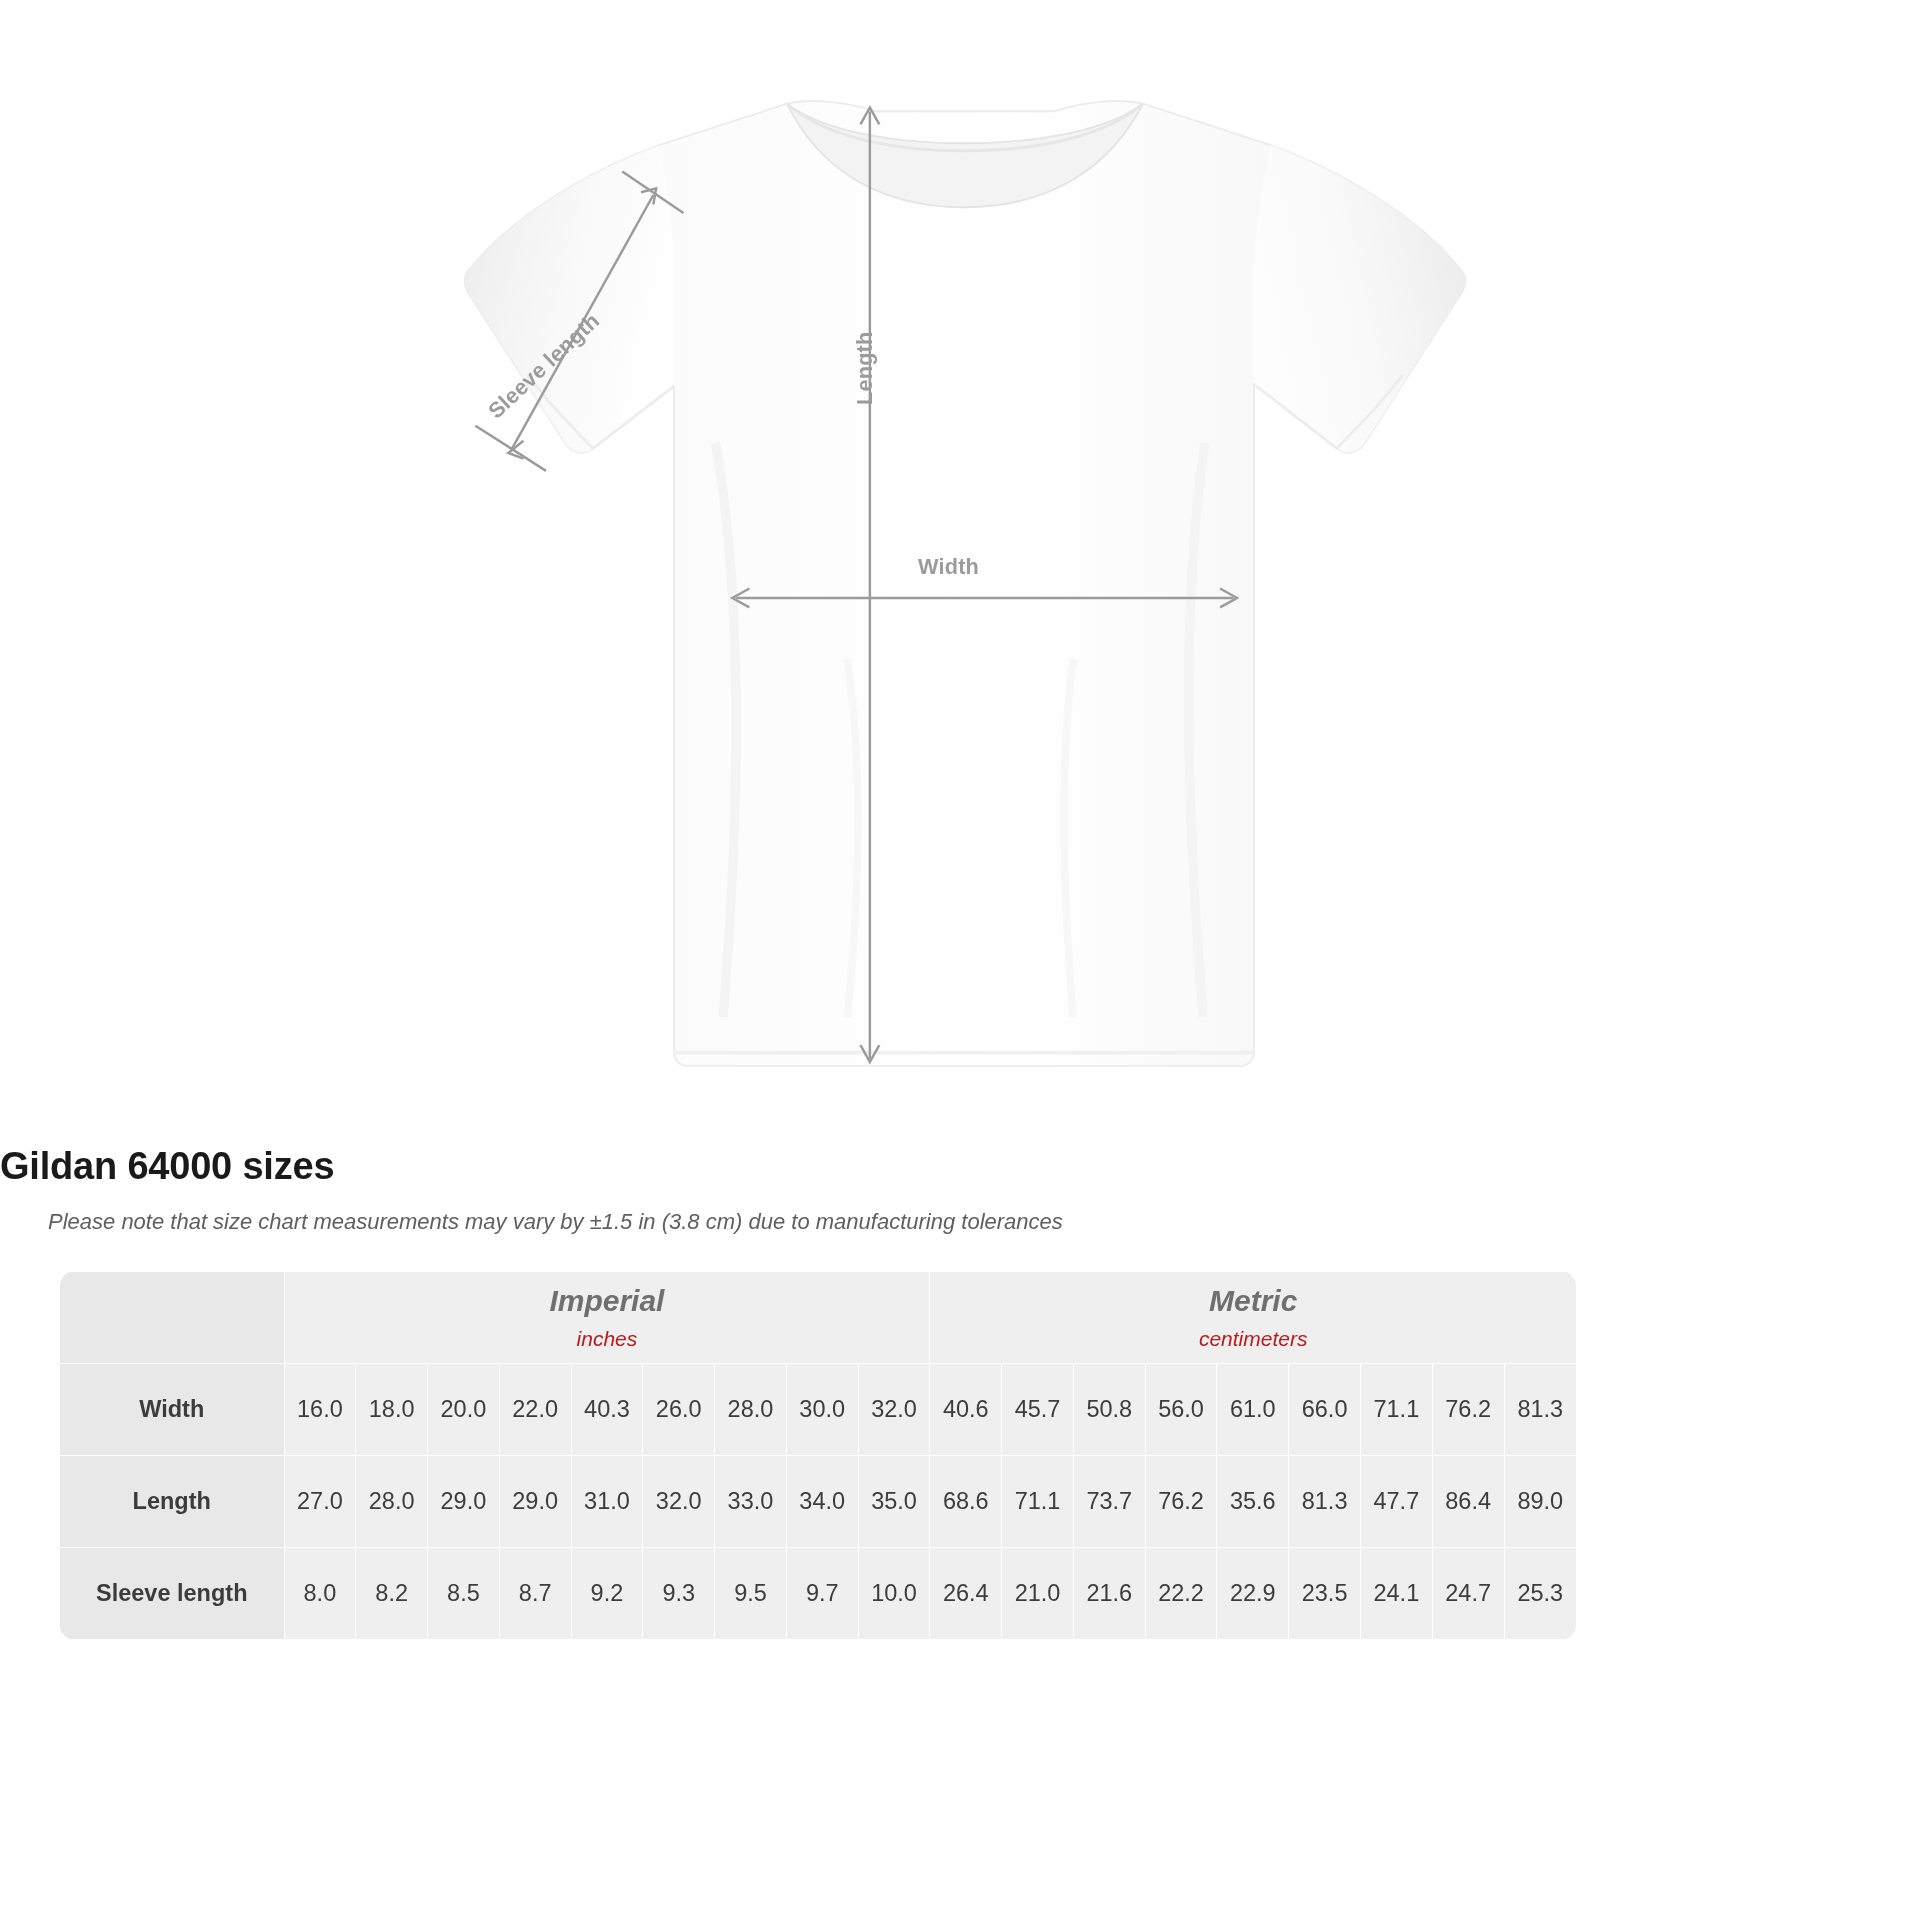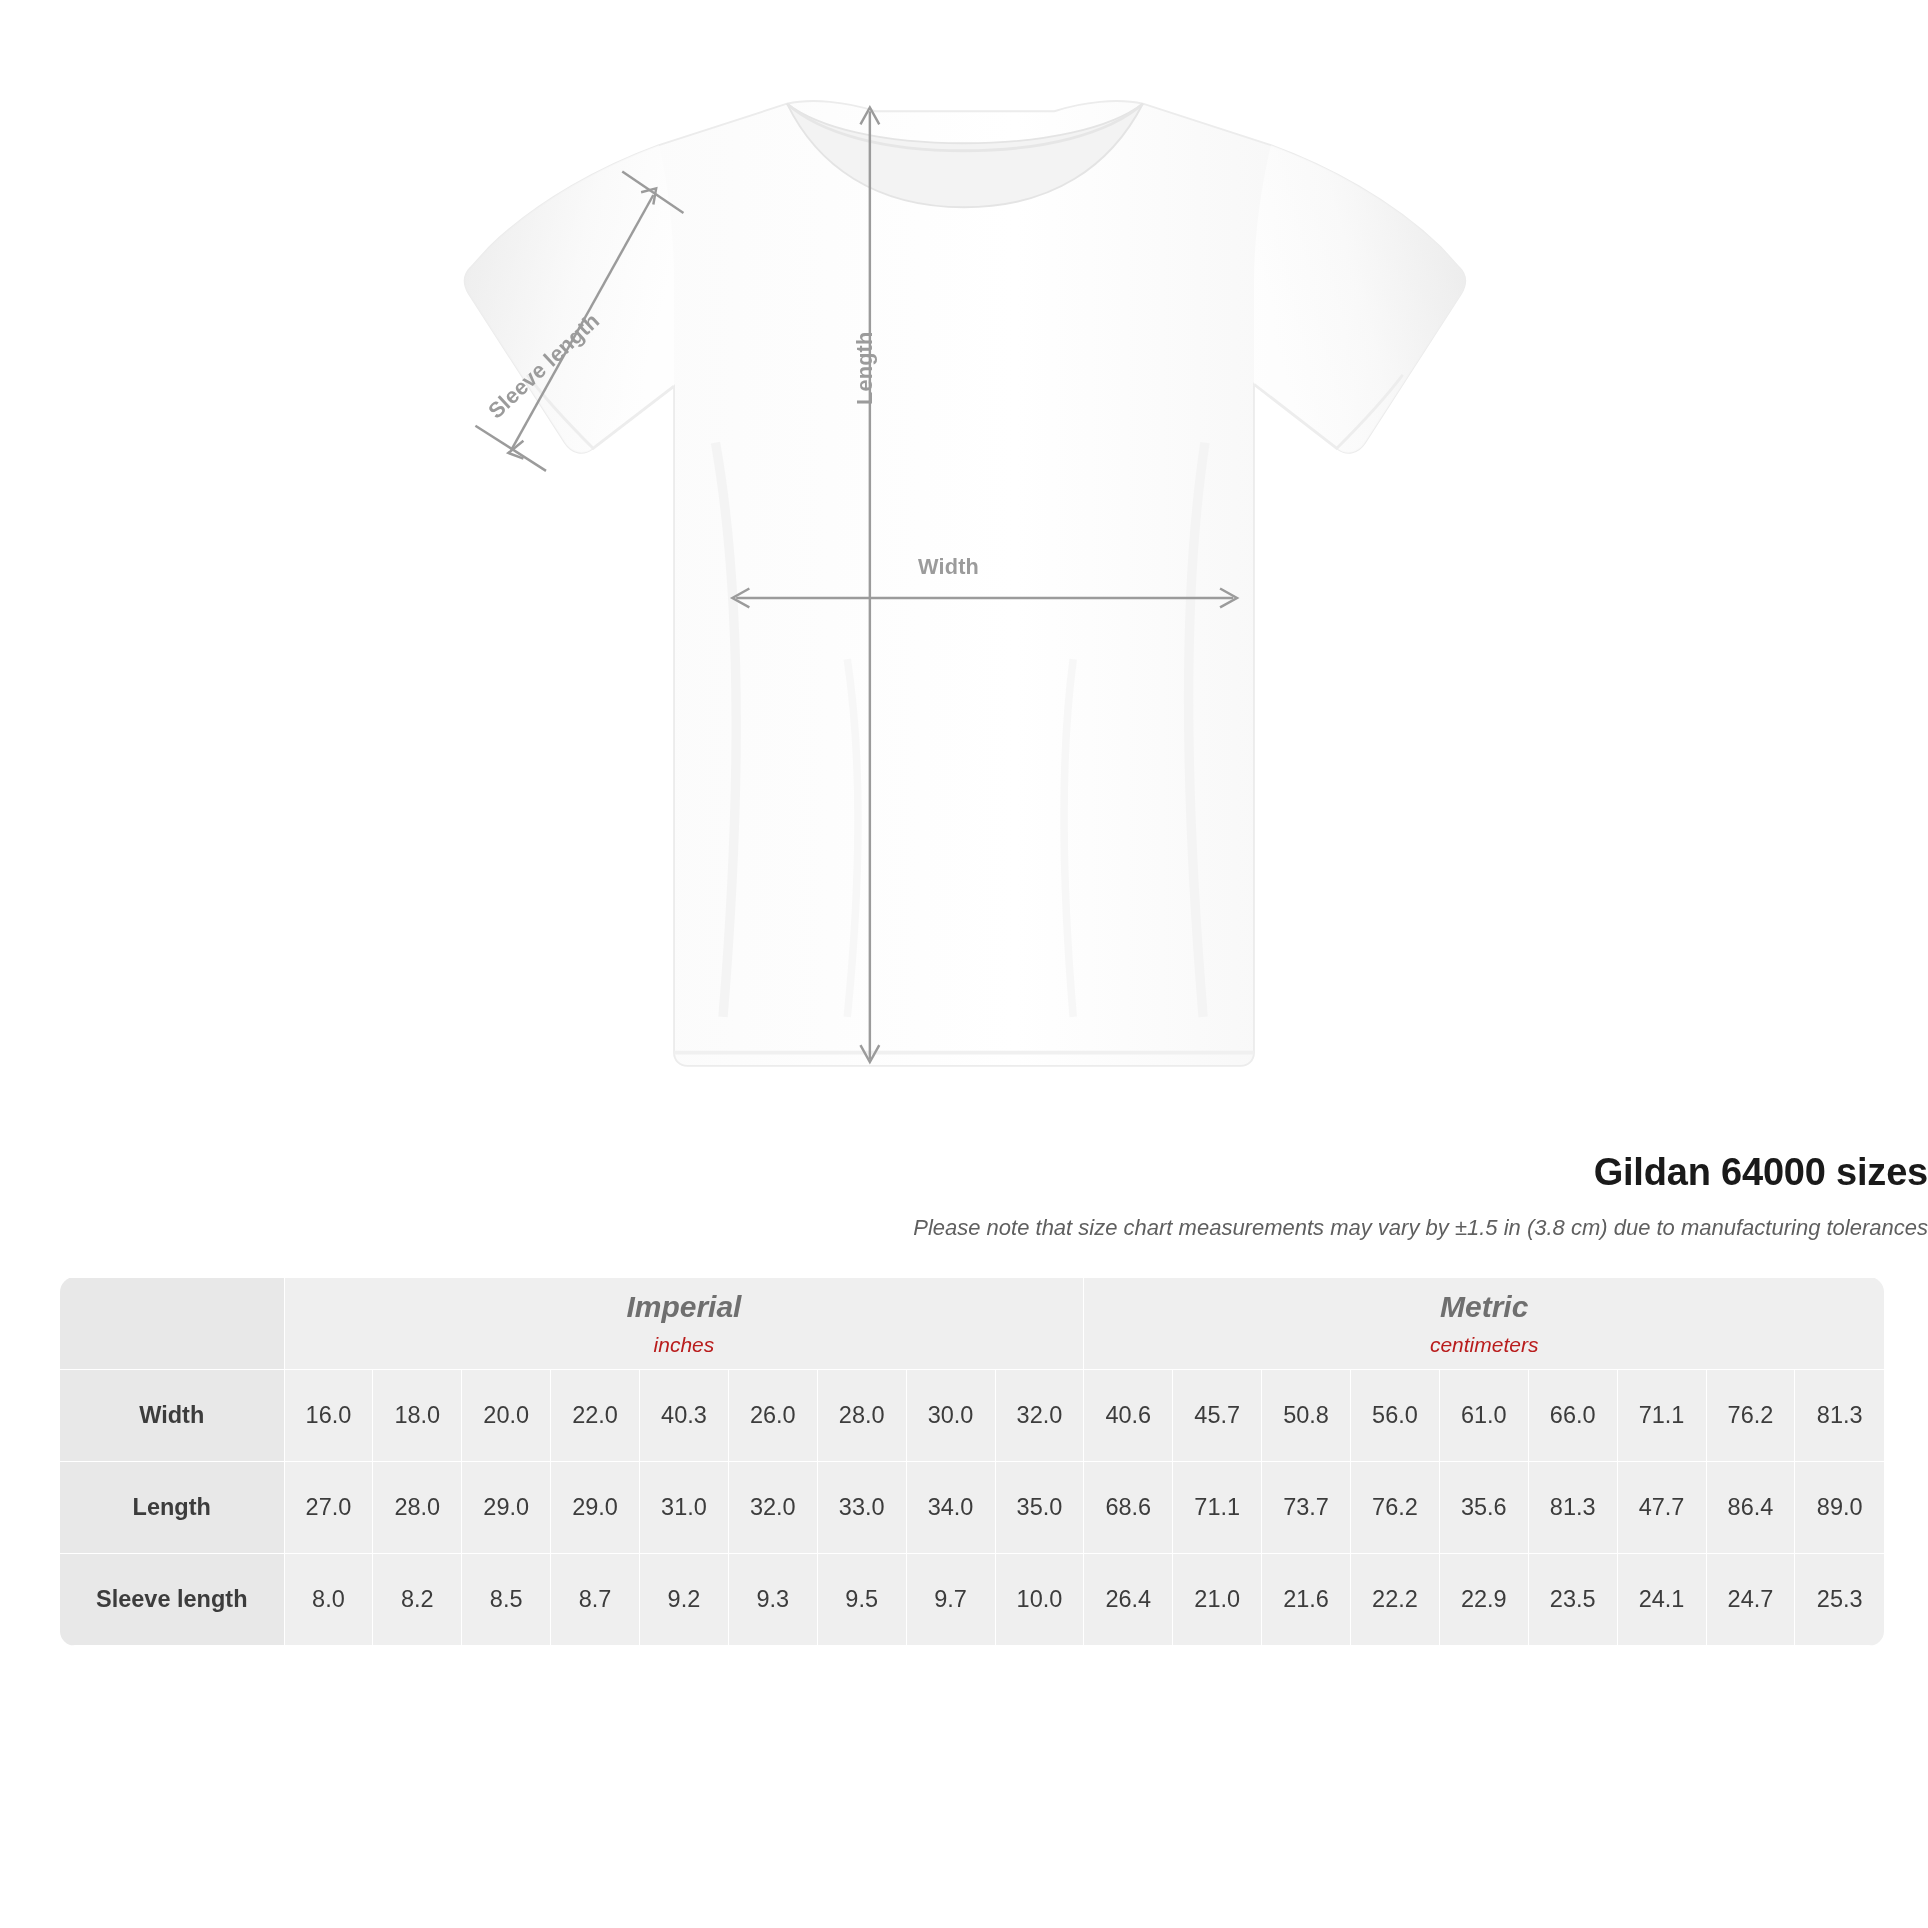--- a/index.html
+++ b/index.html
@@ -44,41 +44,41 @@
     transform-origin: left top;
   }
   .dim-label.sleeve-label {
     left: 483px; top: 405px;
     transform: rotate(-43deg);
     transform-origin: left top;
   }
 
   
   .title-block {
-    text-align: right;
-    margin-top: 21px;
+    text-align: left;
+    margin-top: 15px;
   }
   .chart-title {
     font-size: 38px;
     font-weight: bold;
     color: #1a1a1a;
     letter-spacing: -0.2px;
   }
   .chart-note {
     margin-top: 21px;
     font-size: 22px;
     font-style: italic;
     color: #5f5f5f;
     padding-left: 48px;
   }
 
   
   .table-wrap {
     margin: 36px 60px 0 60px;
-    width: 1824px;
+    width: 1516px;
     border-radius: 15px;
     overflow: hidden;
   }
   table.size-table {
     border-collapse: collapse;
     width: 100%;
     table-layout: fixed;
   }
   table.size-table td, table.size-table th {
     border: 0.9px solid #ffffff;

